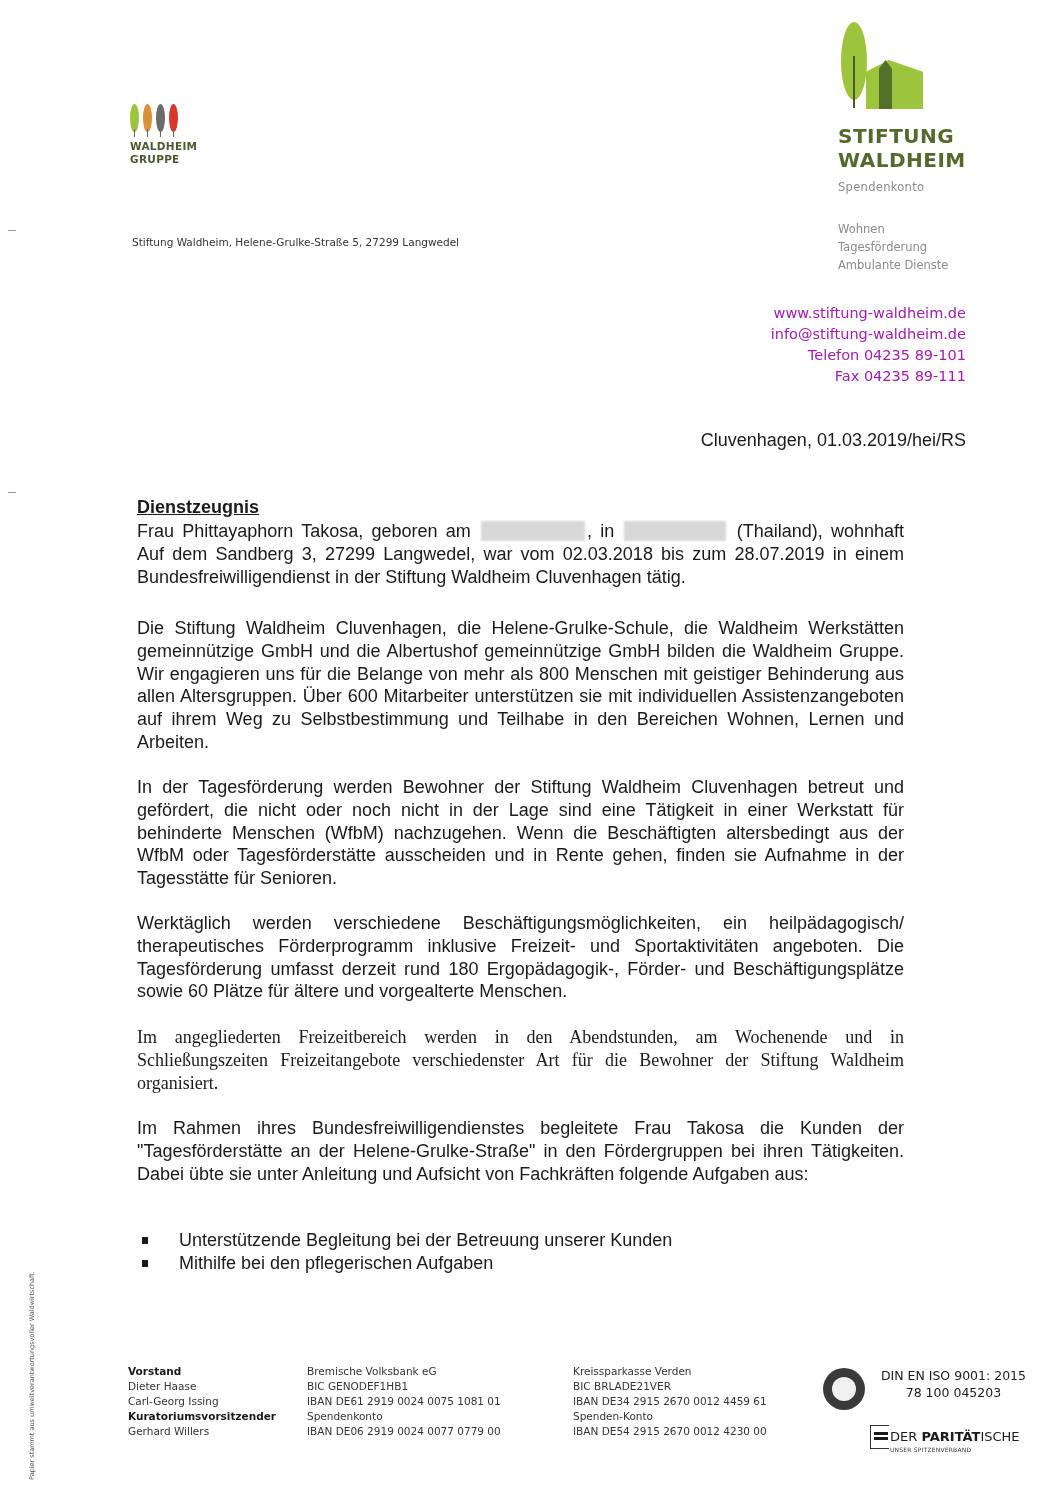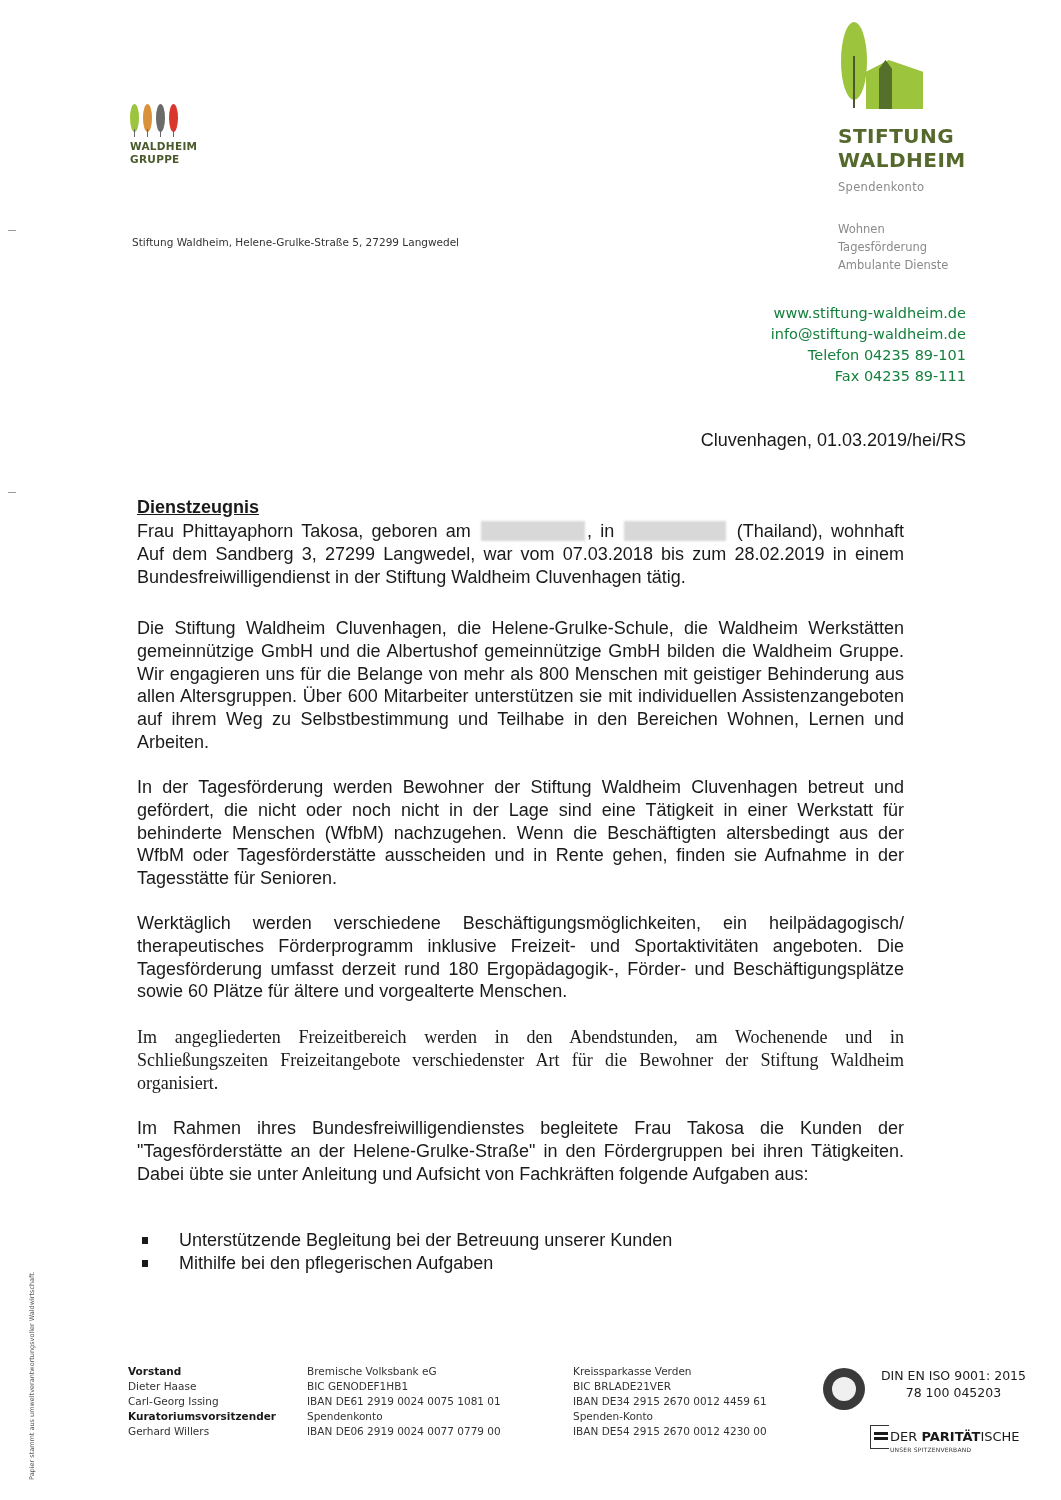--- a/index.html
+++ b/index.html
@@ -25,21 +25,21 @@
               clip-path: polygon(0 24%, 40% 0, 100% 24%, 100% 100%, 0 100%); }
   .sw-house-door { position: absolute; left: 41px; top: 38px; width: 13px; height: 49px; background: #55702a;
               clip-path: polygon(0 18%, 50% 0, 100% 18%, 100% 100%, 0 100%); }
   .sw-name { font-family: "DejaVu Sans", sans-serif; font-weight: bold; font-size: 20px; line-height: 24px; color: #55692c; letter-spacing: 0.5px; margin-top: 14px; }
   .sw-sub { font-family: "DejaVu Sans", sans-serif; font-size: 11.5px; color: #8a8a8a; margin-top: 8px; letter-spacing: 0.3px; }
 
   .sender-line { left: 132px; top: 236px; font-family: "DejaVu Sans", sans-serif; font-size: 10.5px; color: #333; }
 
   .services { left: 838px; top: 220px; font-family: "DejaVu Sans", sans-serif; font-size: 11.5px; line-height: 18px; color: #8a8a8a; }
 
-  .contact { right: 95px; top: 303px; text-align: right; font-family: "DejaVu Sans", sans-serif; font-size: 14.5px; line-height: 21px; color: #15803d; }
+  .contact { right: 95px; top: 303px; text-align: right; font-family: "DejaVu Sans", sans-serif; font-size: 14.5px; line-height: 21px; color: #a21caf; }
 
   .dateline { right: 95px; top: 430px; font-size: 18px; color: #1a1a1a; }
 
   .body-text { left: 137px; width: 767px; font-size: 18px; line-height: 22.8px; color: #1a1a1a; text-align: justify; }
   .body-text p { margin: 0; }
   .title { left: 137px; top: 497px; font-size: 18px; font-weight: bold; text-decoration: underline; }
   .redact { display: inline-block; width: 104px; height: 20px; vertical-align: -4px; background: #d8d8d8; filter: blur(1px); margin: 0 2px; }
 
   .bullets { left: 137px; top: 1229px; font-size: 18px; line-height: 23px; }
   .bullet-row { display: flex; align-items: center; text-align: right; }
@@ -110,21 +110,21 @@
 
 <div class="abs dateline">Cluvenhagen, 01.03.2019/hei/RS</div>
 
 <div class="abs title">Dienstzeugnis</div>
 
 <div class="abs body-text" style="top:520px;">
   <p>
     <span>Frau Phittayaphorn Takosa, geboren am</span>
     <span class="redact"></span><span>, in</span>
     <span class="redact" style="width:102px"></span>
-    <span>(Thailand), wohnhaft Auf dem Sandberg 3, 27299 Langwedel, war vom 07.03.2018 bis zum 28.02.2019 in einem Bundesfreiwilligendienst in der Stiftung Waldheim Cluvenhagen tätig.</span>
+    <span>(Thailand), wohnhaft Auf dem Sandberg 3, 27299 Langwedel, war vom 02.03.2018 bis zum 28.07.2019 in einem Bundesfreiwilligendienst in der Stiftung Waldheim Cluvenhagen tätig.</span>
   </p>
 </div>
 
 <div class="abs body-text" style="top:617px;">
   <p>Die Stiftung Waldheim Cluvenhagen, die Helene-Grulke-Schule, die Waldheim Werkstätten gemeinnützige GmbH und die Albertushof gemeinnützige GmbH bilden die Waldheim Gruppe. Wir engagieren uns für die Belange von mehr als 800 Menschen mit geistiger Behinderung aus allen Altersgruppen. Über 600 Mitarbeiter unterstützen sie mit individuellen Assistenzangeboten auf ihrem Weg zu Selbstbestimmung und Teilhabe in den Bereichen Wohnen, Lernen und Arbeiten.</p>
 </div>
 <div class="abs body-text" style="top:776px;">
   <p>In der Tagesförderung werden Bewohner der Stiftung Waldheim Cluvenhagen betreut und gefördert, die nicht oder noch nicht in der Lage sind eine Tätigkeit in einer Werkstatt für behinderte Menschen (WfbM) nachzugehen. Wenn die Beschäftigten altersbedingt aus der WfbM oder Tagesförderstätte ausscheiden und in Rente gehen, finden sie Aufnahme in der Tagesstätte für Senioren.</p>
 </div>
 <div class="abs body-text" style="top:912px;">

